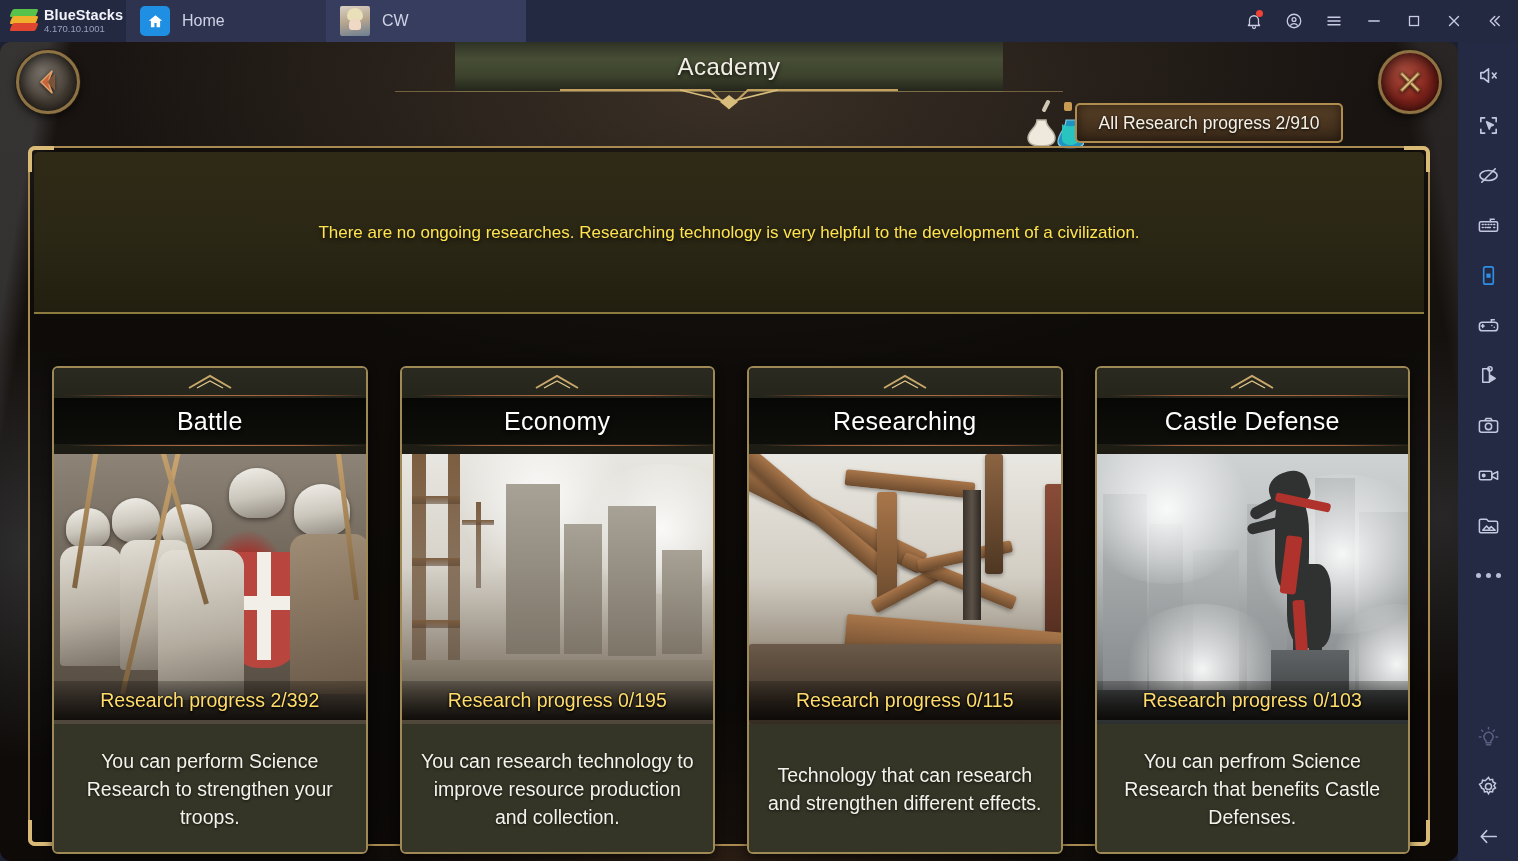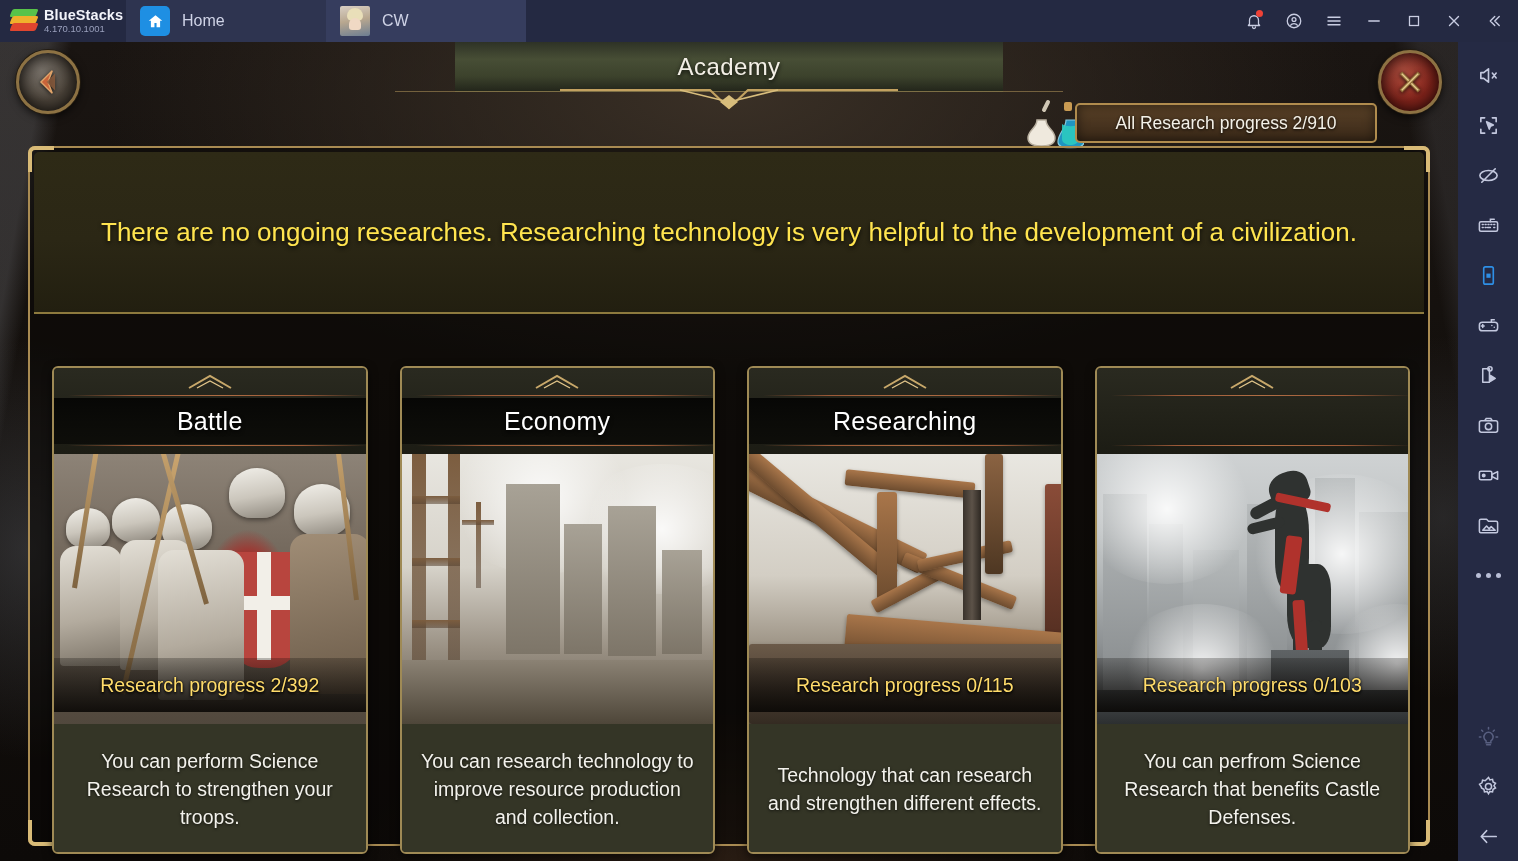--- a/index.html
+++ b/index.html
@@ -69,20 +69,21 @@
     background: #ef4136; top: 10px; right: 11px;
   }
 
   
   .game {
     position: absolute; left: 0; top: 42px; width: 1458px; height: 819px;
     overflow: hidden;
     background:
       radial-gradient(ellipse 900px 420px at 50% 6%, #3a3026 0%, rgba(40,32,24,0) 70%),
       linear-gradient(180deg, #1a1512 0%, #14100d 40%, #0d0a08 100%);
+    border-radius: 11px;
   }
   
   .bg-stone {
     position: absolute; inset: 0;
     background:
       linear-gradient(100deg, rgba(120,122,128,.30) 0 3%, rgba(0,0,0,0) 4.5%),
       linear-gradient(260deg, rgba(110,112,120,.18) 0 2.5%, rgba(0,0,0,0) 4%),
       radial-gradient(ellipse 220px 300px at 2% 62%, rgba(150,160,175,.22), rgba(0,0,0,0) 70%),
       radial-gradient(ellipse 200px 260px at 99% 58%, rgba(140,150,165,.18), rgba(0,0,0,0) 70%),
       radial-gradient(ellipse 500px 200px at 50% 100%, rgba(90,60,38,.35), rgba(0,0,0,0) 75%);
@@ -123,21 +124,21 @@
   }
   .btn-back  { left: 16px; top: 8px; }
   .btn-close { left: 1378px; top: 8px;
     background:
       radial-gradient(circle at 38% 30%, rgba(255,180,150,.25), rgba(0,0,0,0) 58%),
       radial-gradient(circle at 50% 50%, #9c2d22 0%, #6e1d16 65%, #3c120d 100%);
   }
   .btn-round svg { width: 34px; height: 34px; filter: drop-shadow(0 1px 2px rgba(0,0,0,.8)); }
 
   .research-chip {
-    position: absolute; left: 1075px; top: 61px; width: 302px; height: 40px;
+    position: absolute; left: 1075px; top: 61px; width: 268px; height: 40px;
     background: linear-gradient(180deg, #5a4227 0%, #4a3520 48%, #3a2918 100%);
     border: 2px solid #b08c4e;
     border-radius: 5px;
     display: flex; align-items: center; justify-content: center;
     color: #f4f1e8; font-size: 17.5px;
     text-shadow: 0 1px 3px rgba(0,0,0,.9);
     box-shadow: inset 0 0 12px rgba(0,0,0,.55);
   }
   .flask-icon { position: absolute; left: 1022px; top: 56px; width: 62px; height: 52px; }
 
@@ -156,21 +157,21 @@
 
   .notice {
     position: absolute; left: 4px; top: 4px; width: 1390px; height: 162px;
     background: linear-gradient(180deg, #2e2a16 0%, #2b2715 55%, #221f10 100%);
     border-bottom: 2px solid #8d7a3e;
     border-radius: 5px 5px 0 0;
     display: flex; align-items: center; justify-content: center;
     padding: 0 46px;
   }
   .notice-text {
-    color: #ffe44f; font-size: 26px; line-height: 31px; text-align: center;
+    color: #ffe44f; font-size: 17px; line-height: 31px; text-align: center;
     text-shadow: 0 2px 4px rgba(0,0,0,.8);
   }
 
   
   .cards {
     position: absolute; left: 22px; top: 218px; width: 1358px; height: 492px;
     display: flex; gap: 32px;
   }
   .card {
     width: 330px; height: 488px;
@@ -189,21 +190,21 @@
   .card-title {
     position: absolute; left: 0; right: 0; top: 30px; height: 46px;
     background: linear-gradient(180deg, rgba(0,0,0,.82), rgba(0,0,0,.55));
     display: flex; align-items: center; justify-content: center;
     color: #ffffff; font-size: 25px; letter-spacing: .3px;
     text-shadow: 0 2px 4px rgba(0,0,0,.9);
   }
   .card-art { position: relative; height: 270px; overflow: hidden; }
   .art-inner { position: absolute; inset: 0; }
   .progress-strip {
-    position: absolute; left: 0; right: 0; bottom: 12px; height: 54px;
+    position: absolute; left: 0; right: 0; bottom: 4px; height: 39px;
     background: linear-gradient(180deg, rgba(8,6,4,.25), rgba(8,6,4,.88));
     display: flex; align-items: center; justify-content: center;
   }
   .progress-text {
     color: #ffdc6b; font-size: 19.5px;
     text-shadow: 0 2px 3px rgba(0,0,0,.95), 0 0 2px rgba(0,0,0,.9);
   }
   .card-desc {
     height: 130px; background: #343526;
     display: flex; align-items: center; justify-content: center;
@@ -480,20 +481,23 @@
               <span class="blk" style="left:260px; top:96px;  width:40px; height:104px;"></span>
               <span class="beam" style="left:10px;  top:0px;   width:14px; height:250px;"></span>
               <span class="beam" style="left:46px;  top:0px;   width:12px; height:230px;"></span>
               <span class="beam" style="left:10px;  top:42px;  width:48px; height:8px;"></span>
               <span class="beam" style="left:10px;  top:104px; width:48px; height:8px;"></span>
               <span class="beam" style="left:10px;  top:166px; width:48px; height:8px;"></span>
               <span class="blk" style="left:0;     top:206px; width:330px; height:64px; background:linear-gradient(180deg,#8b8274,#4e4639);"></span>
               <span class="beam" style="left:74px;  top:48px;  width:5px;  height:86px;"></span>
               <span class="beam" style="left:60px;  top:66px;  width:32px; height:5px;"></span>
             </div>
+            <div class="progress-strip">
+              <span class="progress-text">Research progress 0/195</span>
+            </div>
           </div>
           <div class="card-desc">You can research technology to improve resource production and collection.</div>
         </div>
 
         <div class="card">
           <div class="card-head">
             <svg class="head-orn" viewBox="0 0 46 16">
               <path d="M2 14 L23 2 L44 14" fill="none" stroke="#c8a86a" stroke-width="2"></path>
               <path d="M10 14 L23 7 L36 14" fill="none" stroke="#e0c489" stroke-width="1.4"></path>
             </svg>
@@ -523,20 +527,21 @@
           <div class="card-desc">Technology that can research and strengthen different effects.</div>
         </div>
 
         <div class="card">
           <div class="card-head">
             <svg class="head-orn" viewBox="0 0 46 16">
               <path d="M2 14 L23 2 L44 14" fill="none" stroke="#c8a86a" stroke-width="2"></path>
               <path d="M10 14 L23 7 L36 14" fill="none" stroke="#e0c489" stroke-width="1.4"></path>
             </svg>
             <span class="rule top"></span>
+            <div class="card-title">Castle Defense</div>
             <span class="rule bot"></span>
           </div>
           <div class="card-art">
             <div class="art-inner art-castle">
               <span class="tower" style="left:6px;   top:40px;  width:44px; height:200px;"></span>
               <span class="tower" style="left:52px;  top:70px;  width:34px; height:170px;"></span>
               <span class="tower" style="left:96px;  top:96px;  width:46px; height:150px;"></span>
               <span class="tower" style="left:150px; top:50px;  width:40px; height:190px;"></span>
               <span class="tower" style="left:218px; top:24px;  width:40px; height:214px;"></span>
               <span class="tower" style="left:262px; top:58px;  width:62px; height:186px;"></span>

